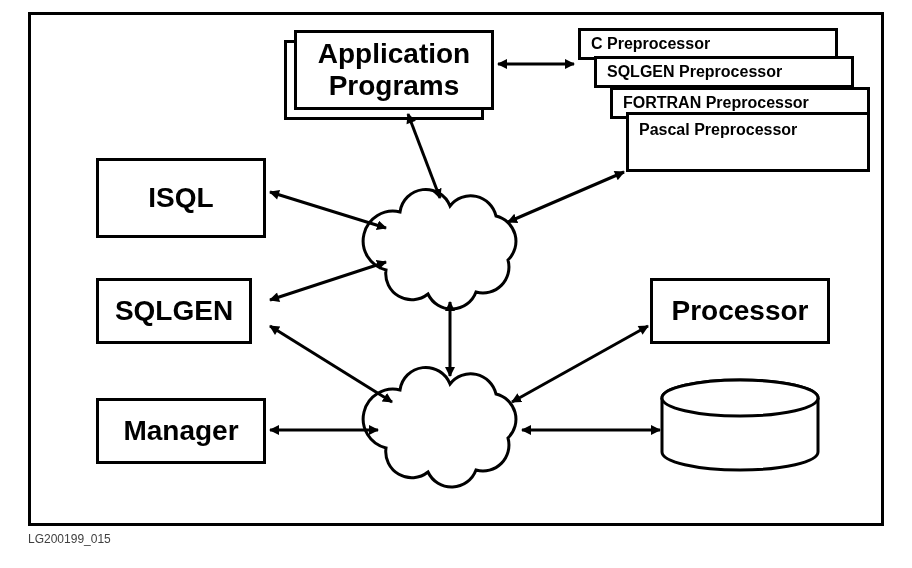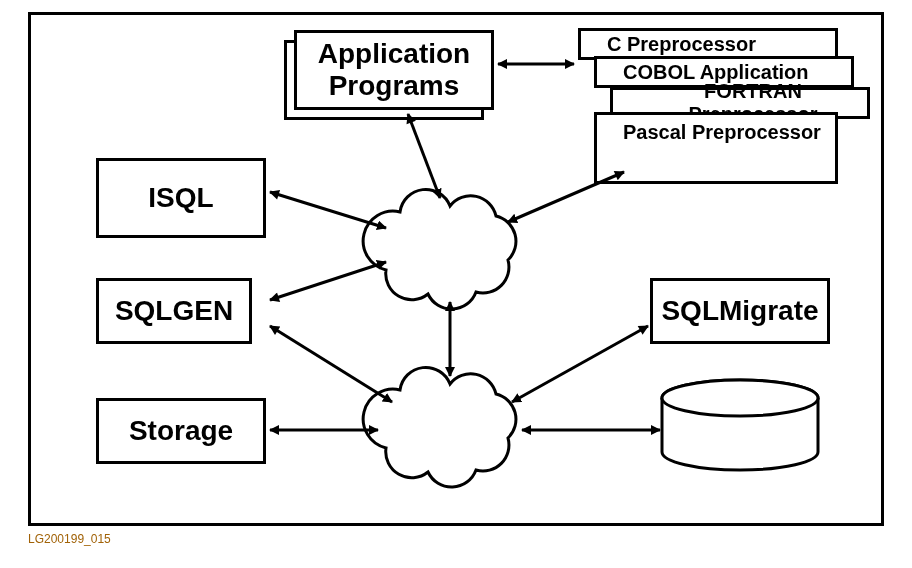--- a/index.html
+++ b/index.html
@@ -1,45 +1,45 @@
 <!DOCTYPE html>
 <html><head>
 <meta charset="utf-8">
 <style>
   html,body{margin:0;padding:0;background:#fff;font-family:Arial,Helvetica,sans-serif}
   .stage{position:relative;width:912px;height:568px}
   .frame{position:absolute;left:28px;top:12px;width:856px;height:514px;border:3px solid #000;box-sizing:border-box}
-  .caption{position:absolute;left:28px;top:532px;font-size:12px;color:#a16207}
+  .caption{position:absolute;left:28px;top:532px;font-size:12px;color:#404040}
   .box{position:absolute;border:3px solid #000;background:#fff;box-sizing:border-box;display:flex;align-items:center;justify-content:center;text-align:center;font-size:28px;font-weight:bold;line-height:1.15}
   .shadow{position:absolute;border:3px solid #000;background:#fff;box-sizing:border-box}
   .cloud-label{position:absolute;text-align:center;font-size:22px;font-weight:bold;line-height:1.15;width:160px}
   .db-label{position:absolute;text-align:center;font-size:22px;font-weight:bold;width:160px}
   .svg-layer{position:absolute;left:0;top:0;width:912px;height:568px;pointer-events:none}
-  .preproc{font-size:20px;font-weight:bold;justify-content:flex-start;padding-left:26px}
+  .preproc{font-size:16px;font-weight:bold;justify-content:flex-start;padding-left:10px}
 </style>
 </head>
 <body>
 
 <div class="stage">
   <div class="frame"></div>
 
   <div class="shadow" style="left:284px;top:40px;width:200px;height:80px"></div>
   <div class="box" style="left:294px;top:30px;width:200px;height:80px;white-space:pre">Application
 Programs</div>
 
   <div class="box preproc" style="left:578px;top:28px;width:260px;height:32px">C Preprocessor</div>
-  <div class="box preproc" style="left:594px;top:56px;width:260px;height:32px">COBOL Application</div>
+  <div class="box preproc" style="left:594px;top:56px;width:260px;height:32px">SQLGEN Preprocessor</div>
   <div class="box preproc" style="left:610px;top:87px;width:260px;height:32px">FORTRAN Preprocessor</div>
-  <div class="box preproc" style="left:594px;top:112px;width:244px;height:72px;align-items:flex-start;padding-top:6px">Pascal Preprocessor</div>
+  <div class="box preproc" style="left:626px;top:112px;width:244px;height:60px;align-items:flex-start;padding-top:6px">Pascal Preprocessor</div>
 
   <div class="box" style="left:96px;top:158px;width:170px;height:80px">ISQL</div>
   <div class="box" style="left:96px;top:278px;width:156px;height:66px">SQLGEN</div>
-  <div class="box" style="left:96px;top:398px;width:170px;height:66px">Storage</div>
+  <div class="box" style="left:96px;top:398px;width:170px;height:66px">Manager</div>
 
-  <div class="box" style="left:650px;top:278px;width:180px;height:66px">SQLMigrate</div>
+  <div class="box" style="left:650px;top:278px;width:180px;height:66px">Processor</div>
 
   <div class="cloud-label" style="left:370px;top:220px;white-space:pre">Query
 Processor</div>
   <div class="cloud-label" style="left:370px;top:392px;white-space:pre">Storage
 Manager
 (DBCore)</div>
 
   <div class="db-label" style="left:660px;top:418px">Database</div>
 
   <div class="caption">LG200199_015</div>

